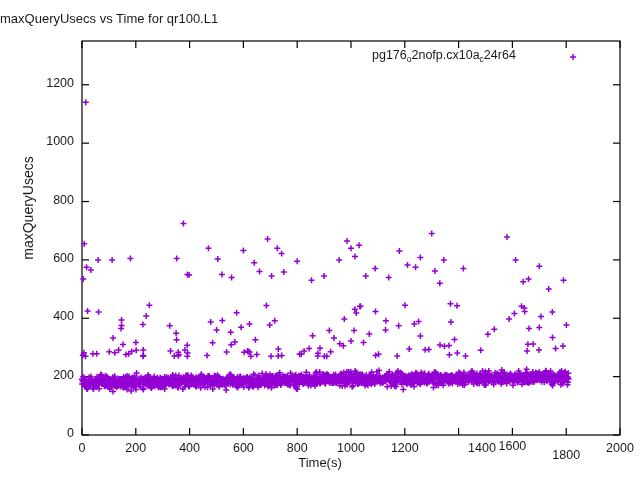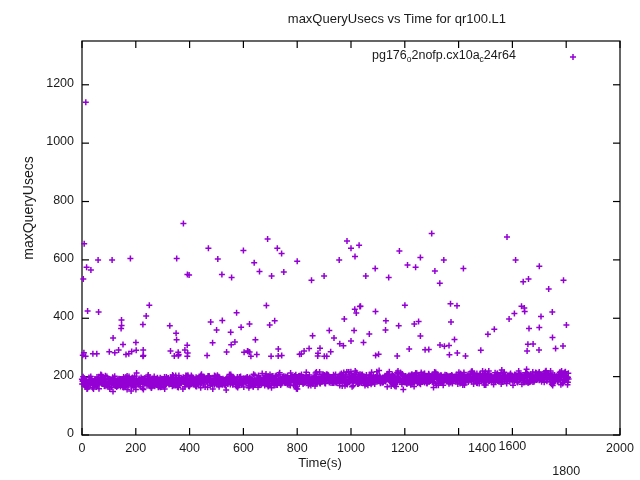--- a/index.html
+++ b/index.html
@@ -6,21 +6,21 @@
   body{
     width:640px;height:480px;
     background:#ffffff;
     font-family:"Liberation Sans", sans-serif;
     overflow:hidden;
     position:relative;
   }
   #stage{position:absolute;left:0;top:0;width:640px;height:480px;}
   .chart-title{
     position:absolute;left:0;top:11px;width:506px;
-    text-align:right;font-size:13px;color:#1a1a1a;
+    text-align:left;font-size:13px;color:#1a1a1a;
     letter-spacing:0px;
   }
   .ylabel{
     position:absolute;
     left:-52px;top:200px;
     width:160px;text-align:center;
     font-size:14px;color:#1a1a1a;
     transform:rotate(-90deg);
     transform-origin:center center;
   }
@@ -2004,17 +2004,17 @@
   <div id="xlabels">
       <div class="xtick-label" style="left: 52px; top: 441px;">0</div>
       <div class="xtick-label" style="left: 105.8px; top: 441px;">200</div>
       <div class="xtick-label" style="left: 159.6px; top: 441px;">400</div>
       <div class="xtick-label" style="left: 213.4px; top: 441px;">600</div>
       <div class="xtick-label" style="left: 267.2px; top: 441px;">800</div>
       <div class="xtick-label" style="left: 321px; top: 441px;">1000</div>
       <div class="xtick-label" style="left: 374.8px; top: 441px;">1200</div>
       <div class="xtick-label" style="left: 452px; top: 441px;">1400</div>
       <div class="xtick-label" style="left: 482.4px; top: 427px; margin-top: 12px;">1600</div>
-      <div class="xtick-label" style="left: 536.2px; top: 464px;">1800</div>
+      <div class="xtick-label" style="left: 536.2px; top: 448px;">1800</div>
       <div class="xtick-label" style="left: 590px; top: 441px;">2000</div>
     </div>
 
 </div>
 
 </body></html>

